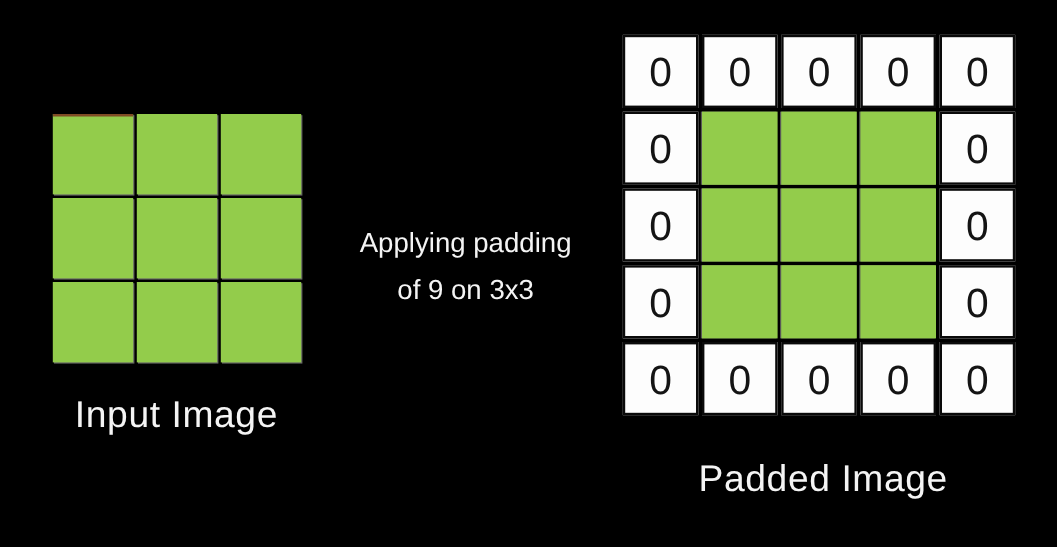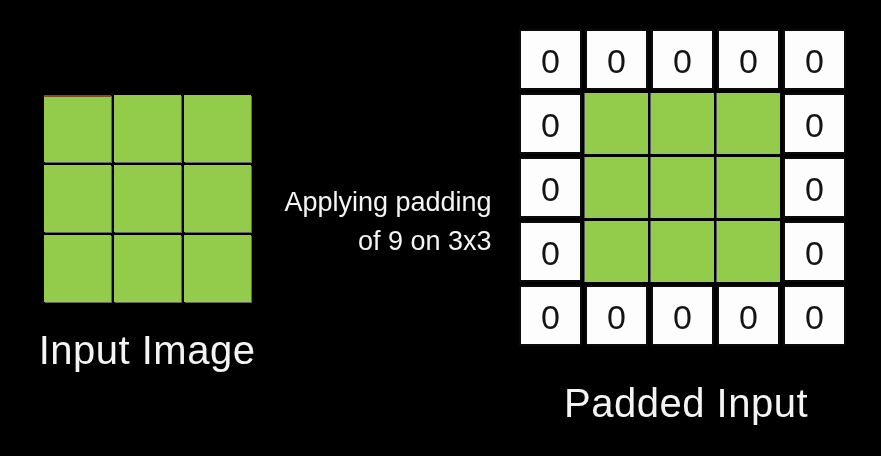--- a/index.html
+++ b/index.html
@@ -64,35 +64,35 @@
     background: var(--grid_green, #93cc4b);
     box-shadow: -1px 0 0 rgba(255, 255, 250, 0.35);
   }
 
   
   .caption {
     position: absolute;
     transform: translateX(-50%);
     white-space: nowrap;
     color: var(--label_text, #f4f4f4);
-    font-size: 40px;
+    font-size: 31px;
     letter-spacing: 0.5px;
   }
   .input-caption  { left: 147px; top: 328px; }
   .padded-caption { left: 686px; top: 381px; }
 
   .annotation {
     position: absolute;
     left: 388px;
     top: 183px;
     transform: translateX(-50%);
-    text-align: right;
+    text-align: center;
     white-space: nowrap;
     color: var(--label_text, #f4f4f4);
-    font-size: 27px;
+    font-size: 23px;
     line-height: 39px;
   }
 </style>
 </head>
 <body>
 
 <div class="stage">
 
   <div class="grid input-grid" id="input-grid">
       <div class="cell green"></div>
@@ -134,15 +134,15 @@
       <div class="cell green"></div>
       <div class="cell green"></div>
       <div class="cell zero">0</div>
       <div class="cell zero">0</div>
       <div class="cell zero">0</div>
       <div class="cell zero">0</div>
       <div class="cell zero">0</div>
       <div class="cell zero">0</div>
     </div>
 
-  <div class="caption padded-caption">Padded Input</div>
+  <div class="caption padded-caption">Padded Image</div>
 
 </div>
 
 </body></html>

